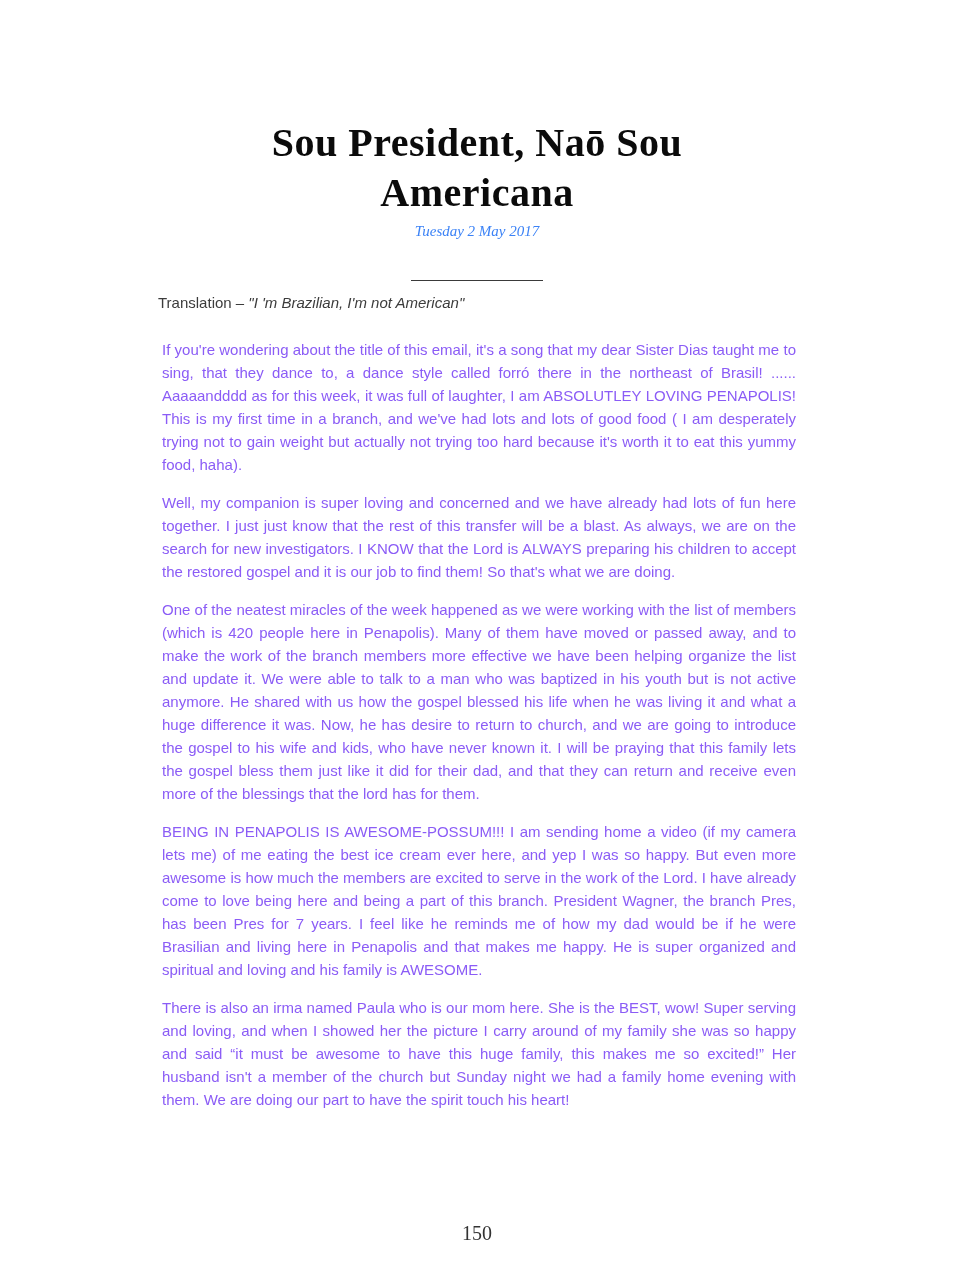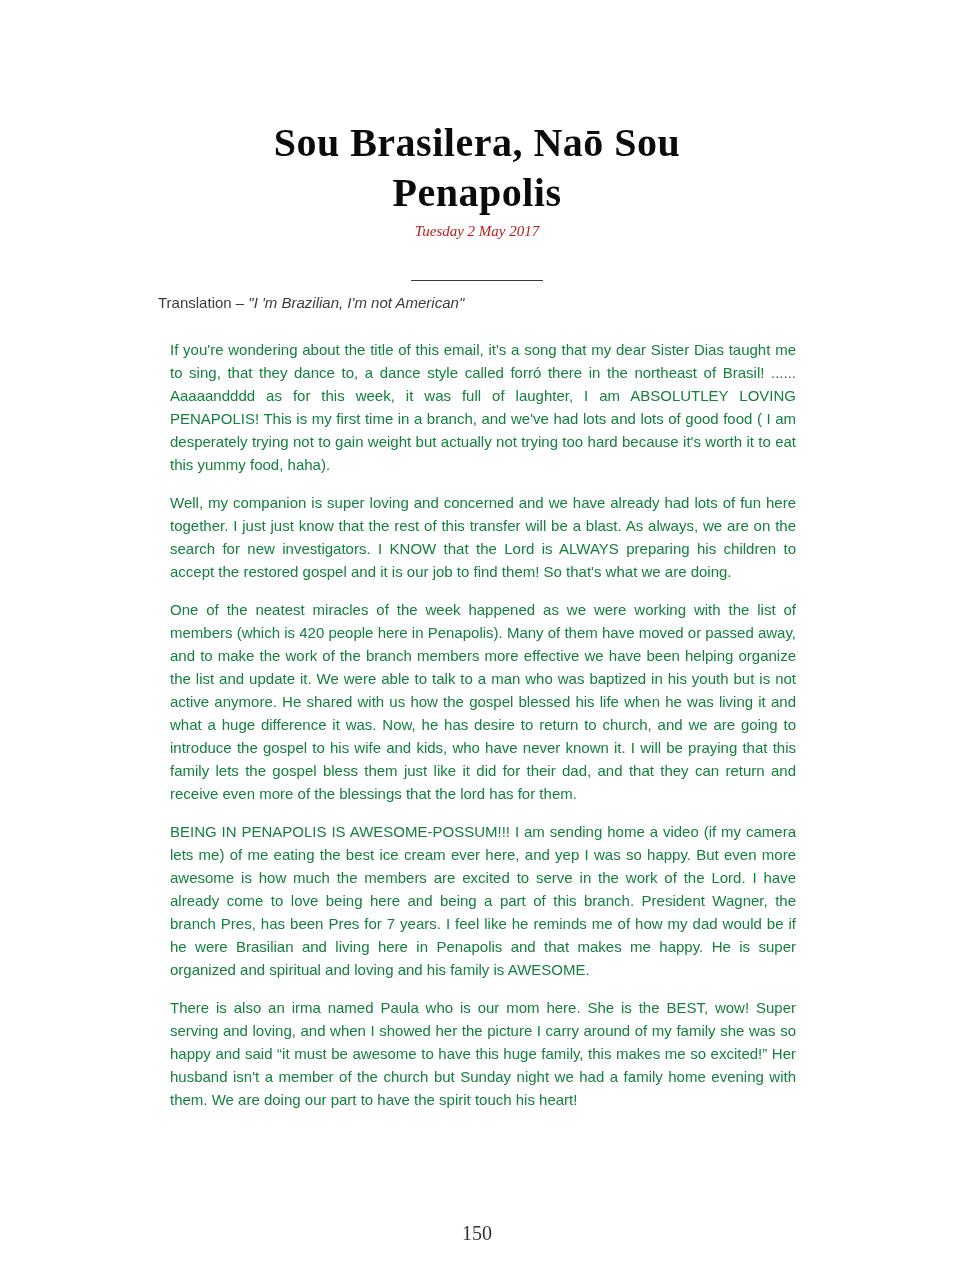--- a/index.html
+++ b/index.html
@@ -31,62 +31,62 @@
     color: #0b0b0b;
     letter-spacing: 0.5px;
   }
   .title-line { display: block; }
   .date {
     margin-top: 5px;
     text-align: center;
     font-family: "Liberation Serif", "DejaVu Serif", serif;
     font-style: italic;
     font-size: 15px;
-    color: #b91c1c;
+    color: #3b82f6;
   }
   .divider {
     width: 132px;
     border: none;
     border-top: 1px solid #3a3a3a;
     margin: 40px auto 10px auto;
   }
   .translation {
     margin: 0 0 24px 0;
     font-size: 15px;
     line-height: 23px;
     color: #3c3c3c;
   }
   .translation .quote { font-style: italic; }
   .body-para {
-    margin: 0 0 15px 12px;
+    margin: 0 0 15px 4px;
     font-size: 15px;
     line-height: 23px;
     text-align: justify;
-    color: #15803d;
+    color: #8b5cf6;
   }
   .page-number {
     position: absolute;
     left: 0;
     right: 0;
     top: 1222px;
     text-align: center;
     font-family: "Liberation Serif", "DejaVu Serif", serif;
     font-size: 20px;
     color: #333333;
   }
 </style>
 </head>
 <body>
 
 <div class="page">
   <div class="content">
 
     <h1 class="title">
-      <span class="title-line">Sou Brasilera, Naō Sou</span>
-      <span class="title-line">Penapolis</span>
+      <span class="title-line">Sou President, Naō Sou</span>
+      <span class="title-line">Americana</span>
     </h1>
 
     <div class="date">Tuesday 2 May 2017</div>
 
     <hr class="divider">
 
     <p class="translation"><span>Translation – </span><span class="quote">"I 'm Brazilian, I'm not American"</span></p>
 
     <p class="body-para">If you're wondering about the title of this email, it's a song that my dear Sister Dias taught me to sing, that they dance to, a dance style called forró there in the northeast of Brasil! ...... Aaaaandddd as for this week, it was full of laughter, I am ABSOLUTLEY LOVING PENAPOLIS! This is my first time in a branch, and we've had lots and lots of good food ( I am desperately trying not to gain weight but actually not trying too hard because it's worth it to eat this yummy food, haha).</p>
     <p class="body-para">Well, my companion is super loving and concerned and we have already had lots of fun here together. I just just know that the rest of this transfer will be a blast. As always, we are on the search for new investigators. I KNOW that the Lord is ALWAYS preparing his children to accept the restored gospel and it is our job to find them! So that's what we are doing.</p>

